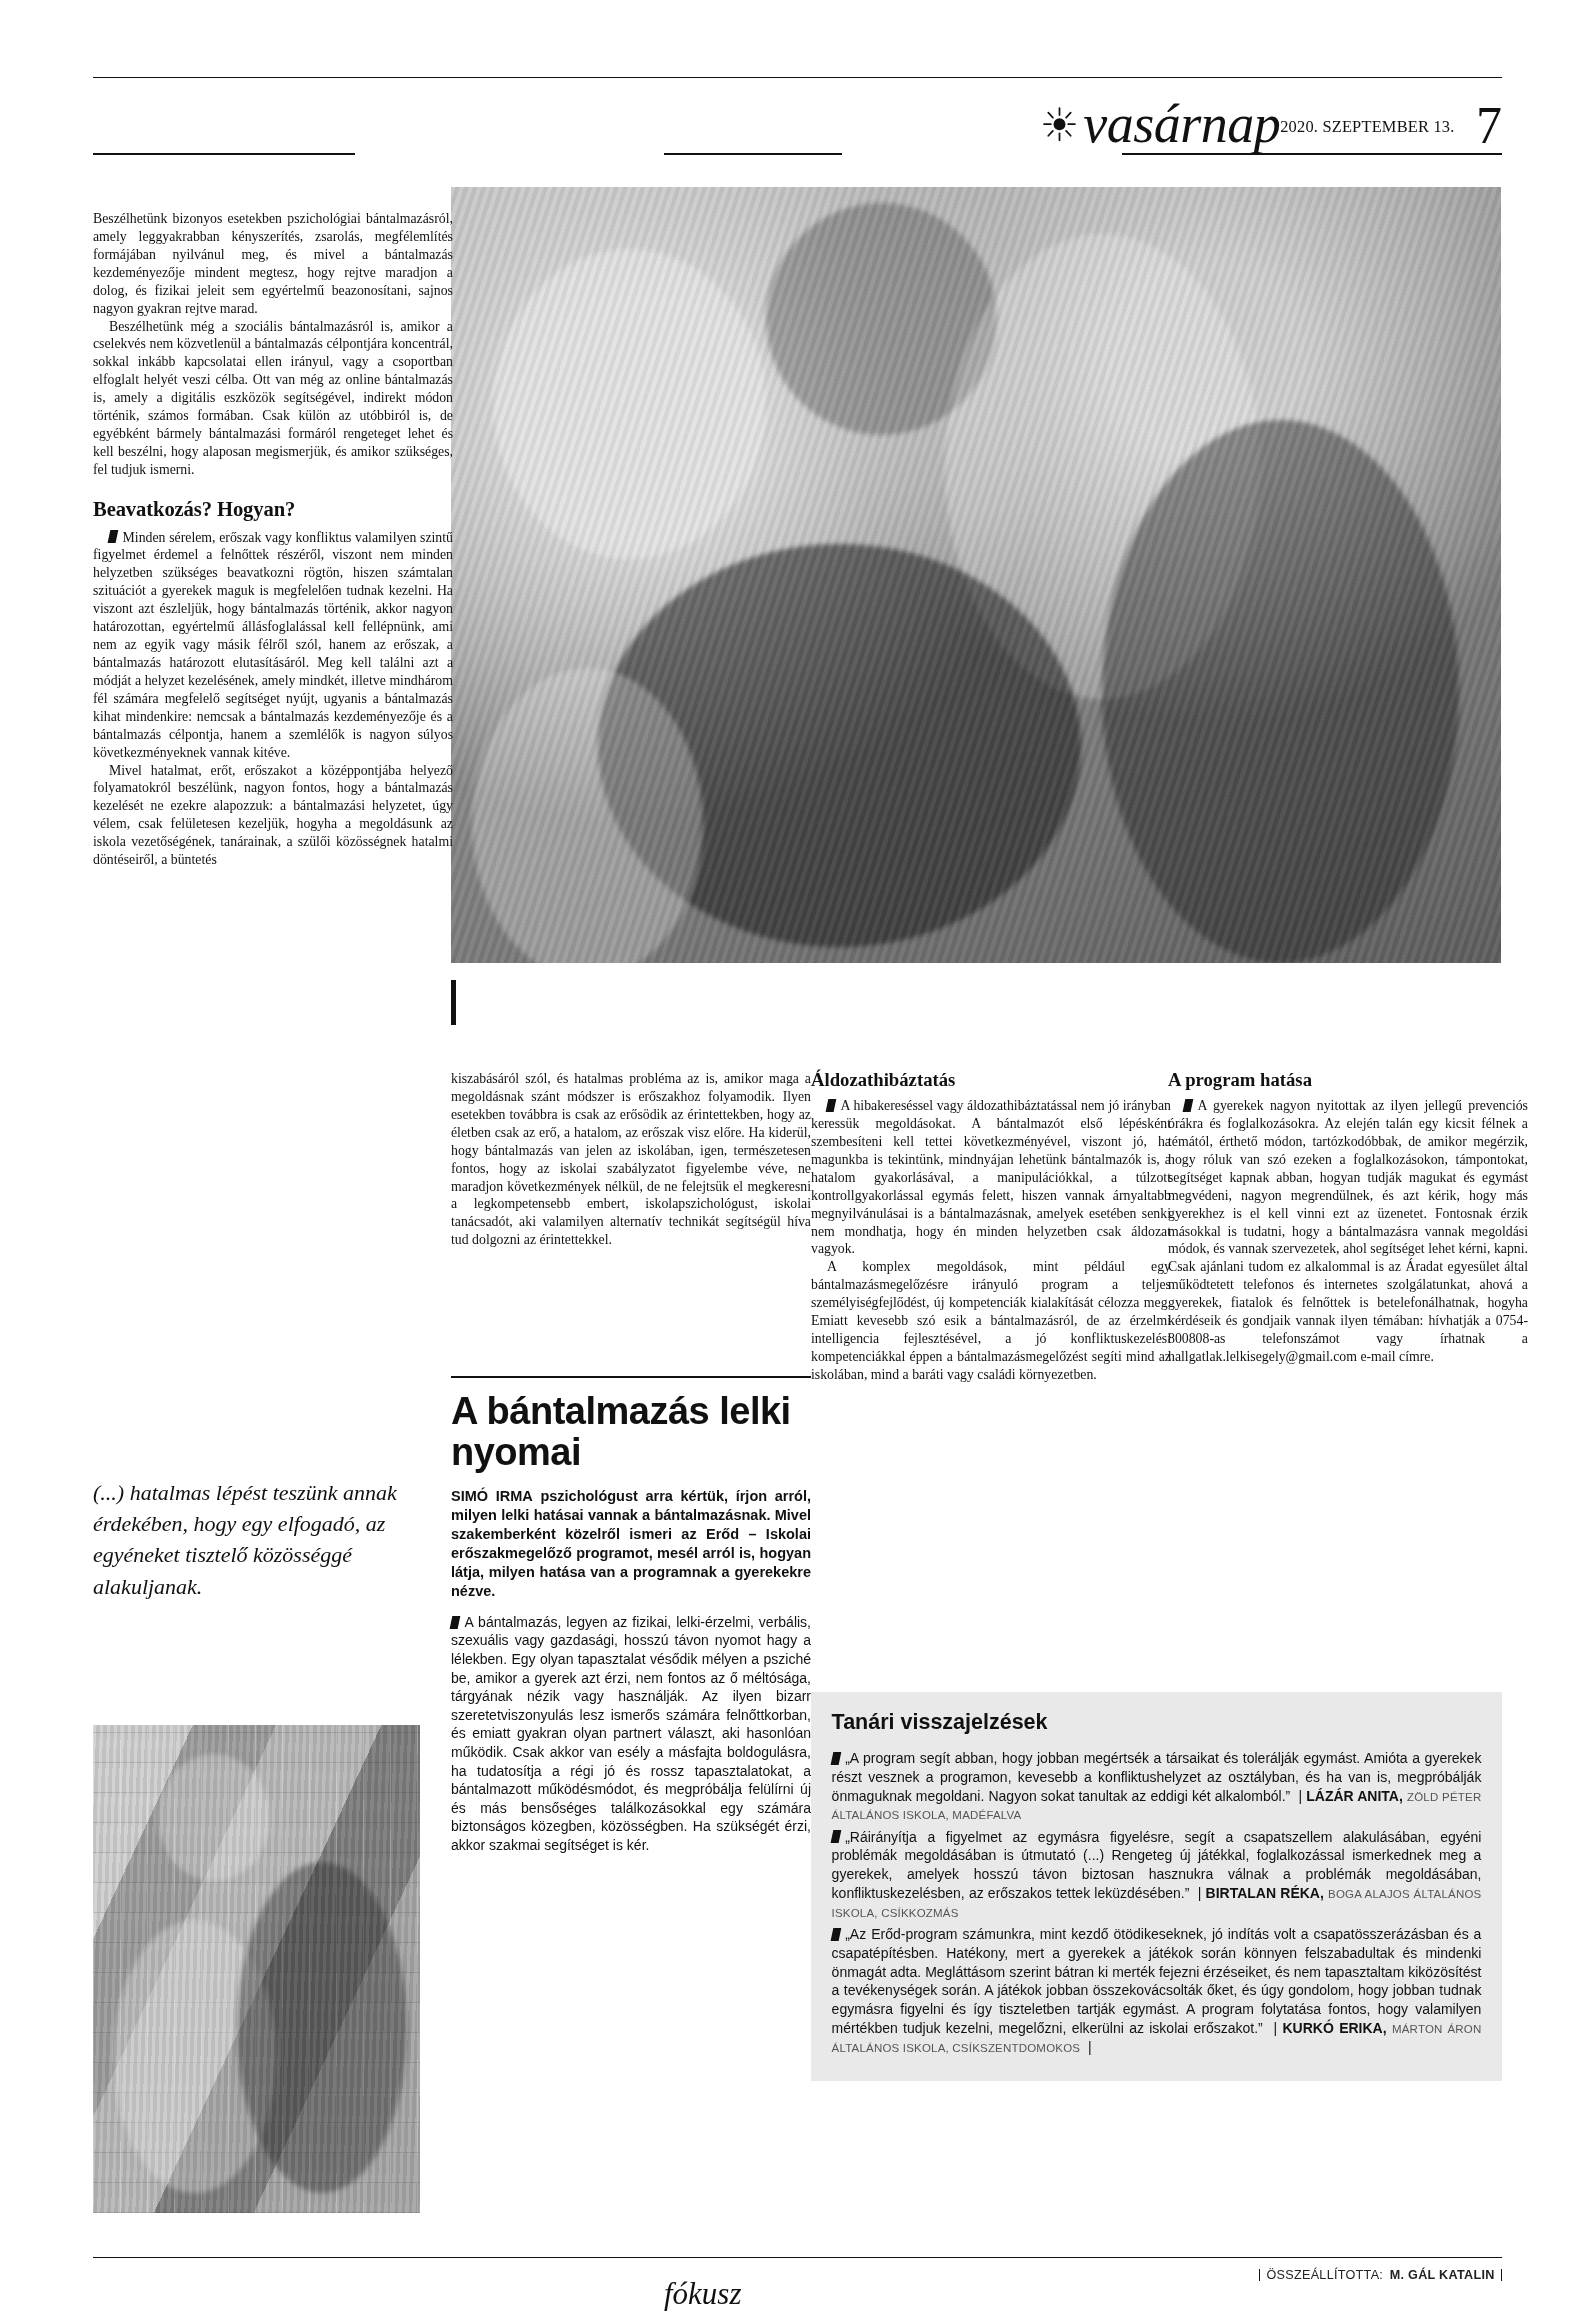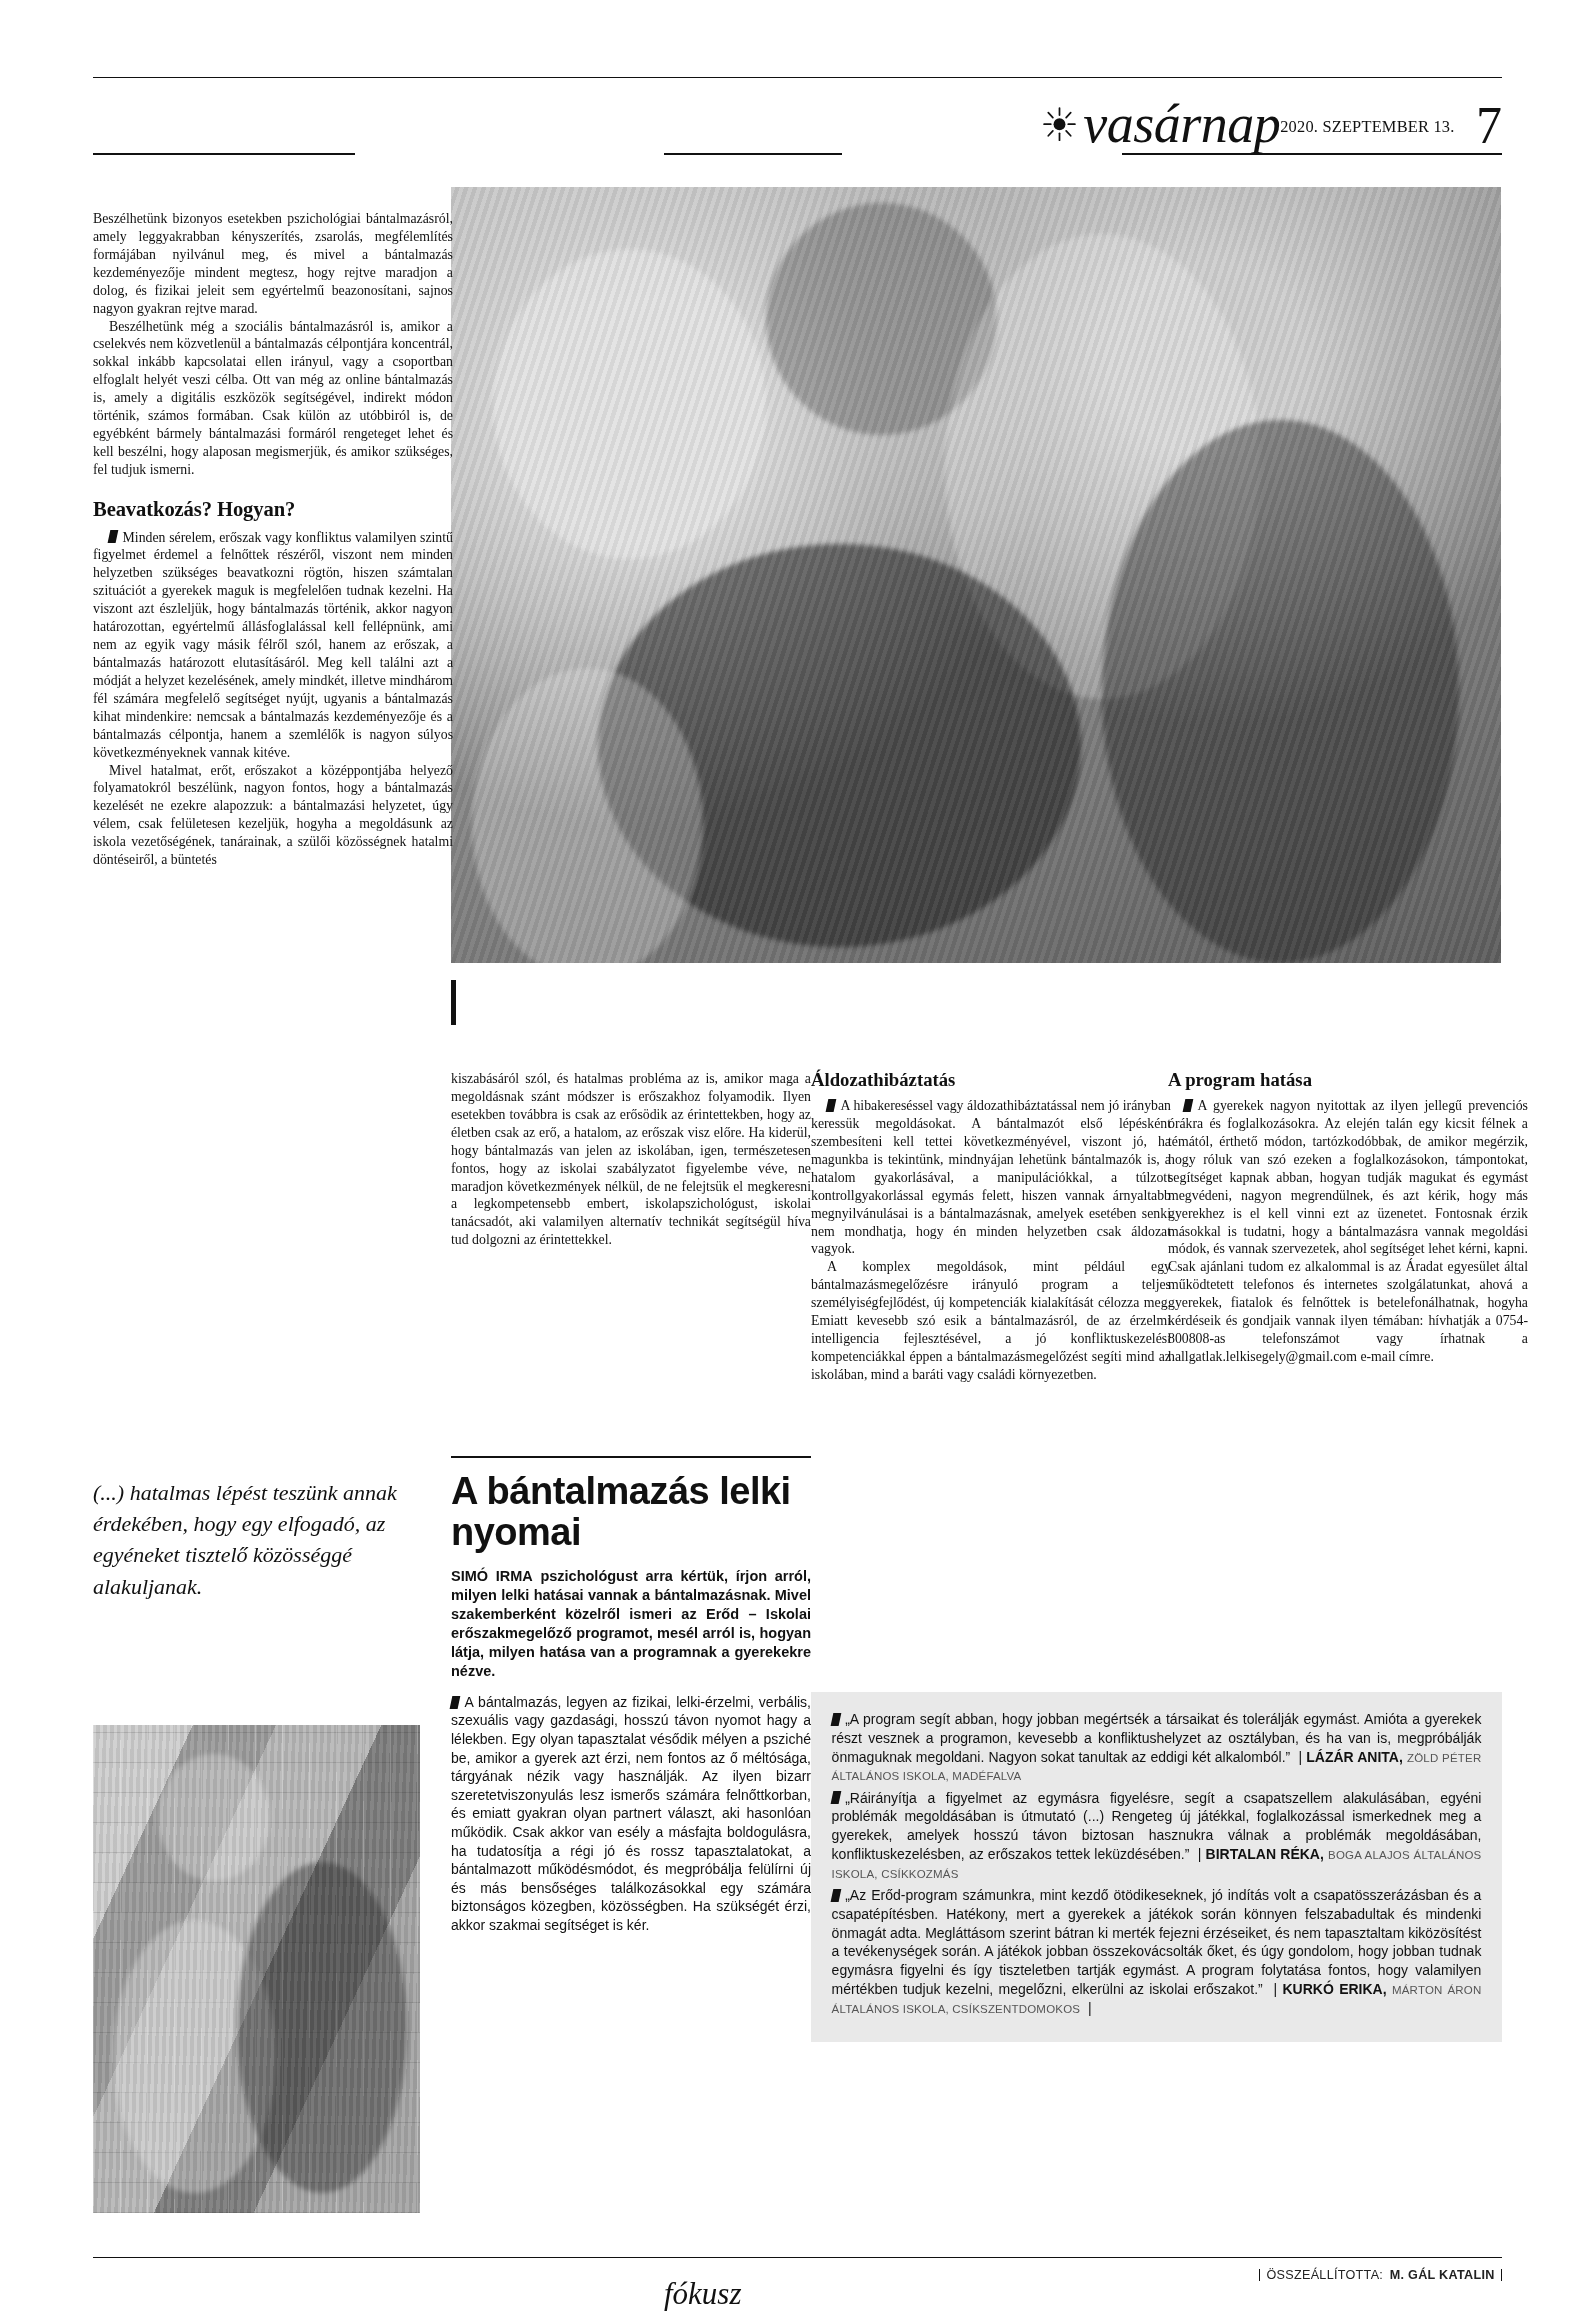--- a/index.html
+++ b/index.html
@@ -182,21 +182,21 @@
     position: absolute;
     left: 93px; top: 1725px;
     width: 327px; height: 488px;
     overflow: hidden;
     background: #8d8d8d;
   }
 
   
   .headline-box {
     position: absolute;
-    left: 451px; top: 1456px;
+    left: 451px; top: 1376px;
     width: 360px;
   }
   .headline-box .hr-top { height: 2.3px; background: #111; margin-bottom: 13px; }
   .headline-box h1 {
     font-family: "Liberation Sans", sans-serif;
     font-weight: bold;
     font-size: 38px;
     line-height: 1.06;
     margin: 0 0 15px 0;
     letter-spacing: -0.5px;
@@ -385,20 +385,21 @@
     <p class="bulletpar"><span class="bullet"></span><span>A hibakereséssel vagy áldozathibáztatással nem jó irányban keressük megoldásokat. A bántalmazót első lépésként szembesíteni kell tettei következményével, viszont jó, ha magunkba is tekintünk, mindnyájan lehetünk bántalmazók is, a hatalom gyakorlásával, a manipulációkkal, a túlzott kontrollgyakorlással egymás felett, hiszen vannak árnyaltabb megnyilvánulásai is a bántalmazásnak, amelyek esetében senki nem mondhatja, hogy én minden helyzetben csak áldozat vagyok.</span></p>
     <p>A komplex megoldások, mint például egy bántalmazásmegelőzésre irányuló program a teljes személyiségfejlődést, új kompetenciák kialakítását célozza meg. Emiatt kevesebb szó esik a bántalmazásról, de az érzelmi intelligencia fejlesztésével, a jó konfliktuskezelési kompetenciákkal éppen a bántalmazásmegelőzést segíti mind az iskolában, mind a baráti vagy családi környezetben.</p>
   </div>
 
   <div class="col" id="col4">
     <h3 class="colhead">A program hatása</h3>
     <p class="bulletpar"><span class="bullet"></span><span>A gyerekek nagyon nyitottak az ilyen jellegű prevenciós órákra és foglalkozásokra. Az elején talán egy kicsit félnek a témától, érthető módon, tartózkodóbbak, de amikor megérzik, hogy róluk van szó ezeken a foglalkozásokon, támpontokat, segítséget kapnak abban, hogyan tudják magukat és egymást megvédeni, nagyon megrendülnek, és azt kérik, hogy más gyerekhez is el kell vinni ezt az üzenetet. Fontosnak érzik másokkal is tudatni, hogy a bántalmazásra vannak megoldási módok, és vannak szervezetek, ahol segítséget lehet kérni, kapni. Csak ajánlani tudom ez alkalommal is az Áradat egyesület által működtetett telefonos és internetes szolgálatunkat, ahová a gyerekek, fiatalok és felnőttek is betelefonálhatnak, hogyha kérdéseik és gondjaik vannak ilyen témában: hívhatják a 0754-800808-as telefonszámot vagy írhatnak a hallgatlak.lelkisegely@gmail.com e-mail címre.</span></p>
   </div>
 
   <div class="feedback-box">
+    <h3>Tanári visszajelzések</h3>
 
     <div class="fb-item">
       <span class="bullet"></span><span>„A program segít abban, hogy jobban megértsék a társaikat és tolerálják egymást. Amióta a gyerekek részt vesznek a programon, kevesebb a konfliktushelyzet az osztályban, és ha van is, megpróbálják önmaguknak megoldani. Nagyon sokat tanultak az eddigi két alkalomból.”</span>
       <span class="pipe">&nbsp;|&nbsp;</span><span class="fb-name">LÁZÁR ANITA,</span>
       <span class="fb-school">ZÖLD PÉTER ÁLTALÁNOS ISKOLA, MADÉFALVA</span>
     </div>
 
     <div class="fb-item">
       <span class="bullet"></span><span>„Ráirányítja a figyelmet az egymásra figyelésre, segít a csapatszellem alakulásában, egyéni problémák megoldásában is útmutató (...) Rengeteg új játékkal, foglalkozással ismerkednek meg a gyerekek, amelyek hosszú távon biztosan hasznukra válnak a problémák megoldásában, konfliktuskezelésben, az erőszakos tettek leküzdésében.”</span>
       <span class="pipe">&nbsp;|&nbsp;</span><span class="fb-name">BIRTALAN RÉKA,</span>

